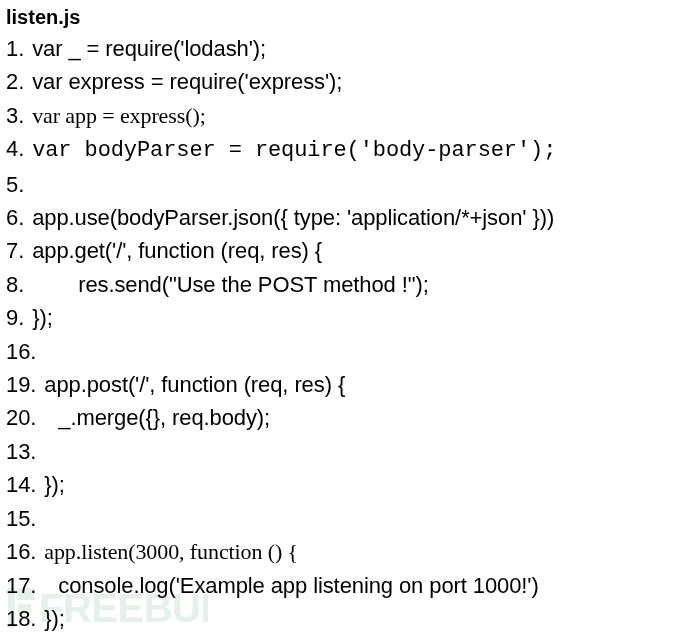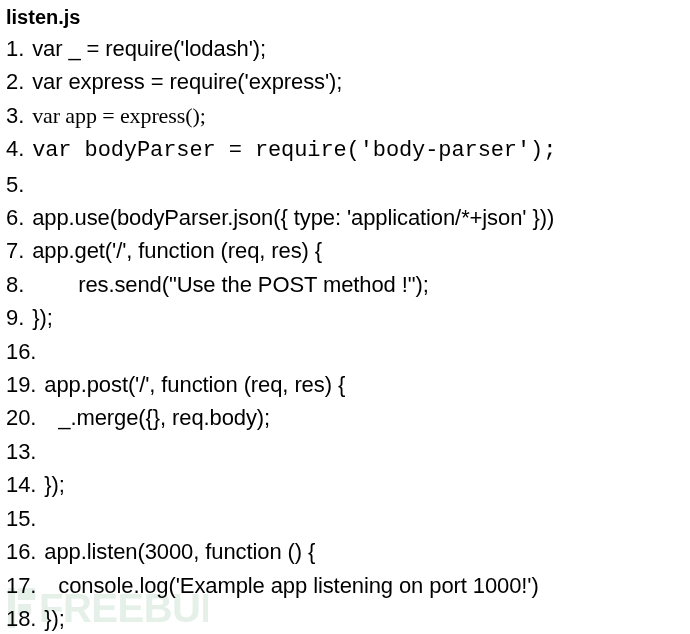--- a/index.html
+++ b/index.html
@@ -106,18 +106,18 @@
       <div class="code-line"><span class="ln">6.</span><span class="code-text ind-0" style="margin-left: 8px;">app.use(bodyParser.json({ type: 'application/*+json' }))</span></div>
       <div class="code-line"><span class="ln">7.</span><span class="code-text ind-0" style="margin-left: 8px;">app.get('/', function (req, res) {</span></div>
       <div class="code-line"><span class="ln">8.</span><span class="code-text ind-2" style="margin-left: 8px;">res.send("Use the POST method !");</span></div>
       <div class="code-line"><span class="ln">9.</span><span class="code-text ind-0" style="margin-left: 8px;">});</span></div>
       <div class="code-line"><span class="ln">16.</span><span class="code-text ind-0" style="margin-left: 8px;"></span></div>
       <div class="code-line"><span class="ln">19.</span><span class="code-text ind-0" style="margin-left: 8px;">app.post('/', function (req, res) {</span></div>
       <div class="code-line"><span class="ln">20.</span><span class="code-text ind-1" style="margin-left: 8px;">_.merge({}, req.body);</span></div>
       <div class="code-line"><span class="ln">13.</span></div>
       <div class="code-line"><span class="ln">14.</span><span class="code-text ind-0" style="margin-left: 8px;">});</span></div>
       <div class="code-line"><span class="ln">15.</span><span class="code-text ind-0" style="margin-left: 8px;"></span></div>
-      <div class="code-line"><span class="ln">16.</span><span class="code-text ind-0" style="margin-left: 8px;">app.listen(3000, function () {</span></div>
+      <div class="code-line"><span class="ln">16.</span><span class="code-text ind-0" style="margin-left: 8px; font-family: Liberation Serif, serif;">app.listen(3000, function () {</span></div>
       <div class="code-line"><span class="ln">17.</span><span class="code-text ind-1" style="margin-left: 8px;">console.log('Example app listening on port 1000!')</span></div>
       <div class="code-line"><span class="ln">18.</span><span class="code-text ind-0" style="margin-left: 8px;">});</span></div>
     </div>
 
 </div>
 
 </body></html>

